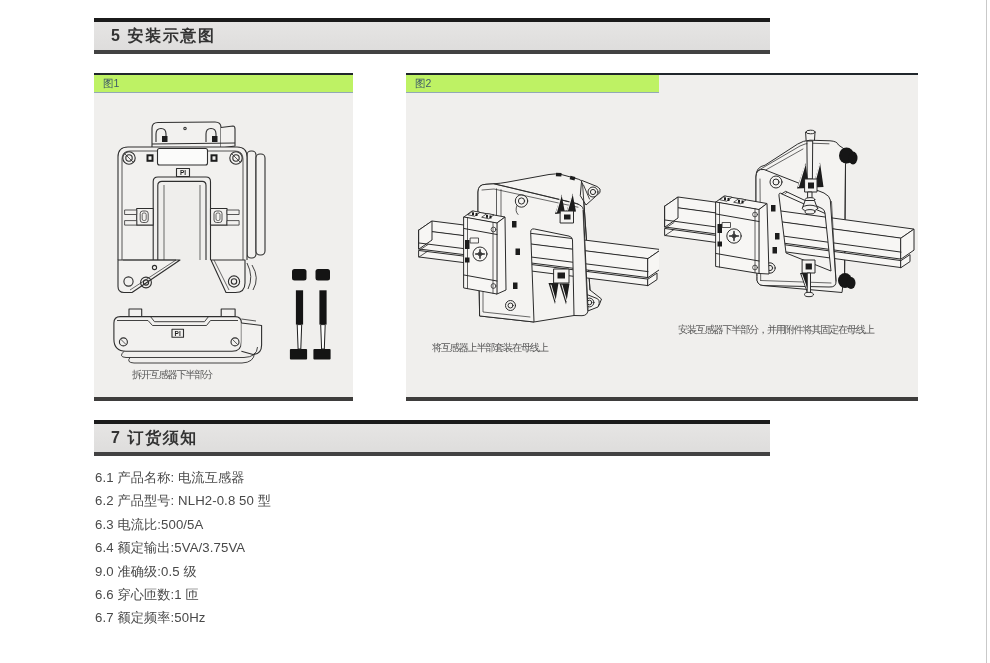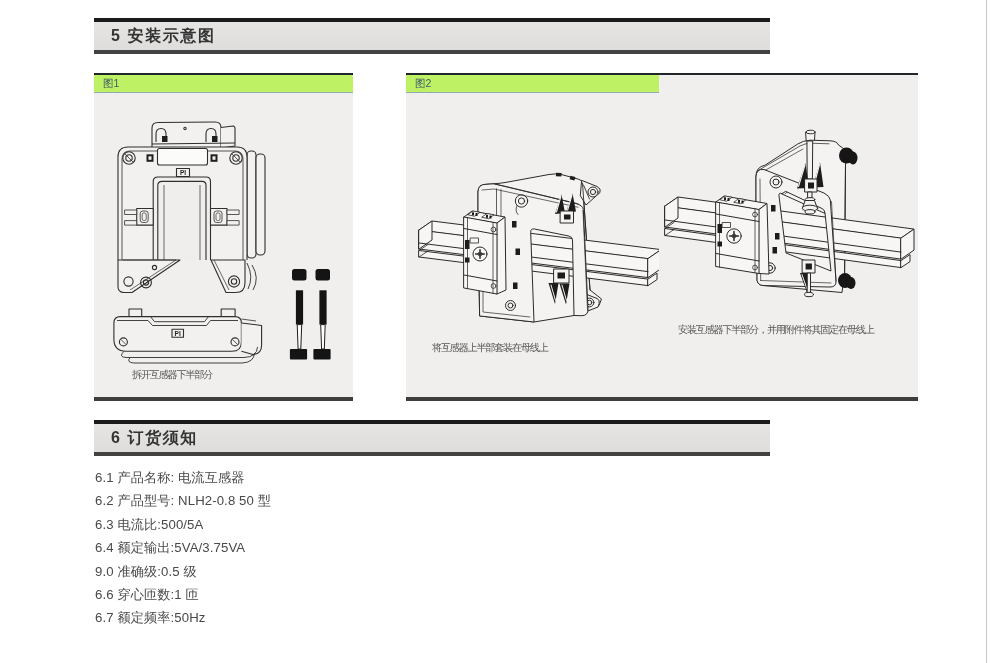--- a/index.html
+++ b/index.html
@@ -299,21 +299,21 @@
         <circle cx="96" cy="139.5" r="2.4" stroke-width="0.8"></circle>
         <circle cx="96" cy="192.5" r="2.4" stroke-width="0.8"></circle>
         <rect x="63.5" y="147.5" width="8" height="5" stroke-width="0.8" fill="#f7f6f4"></rect>
       </g>
     </svg>
     <div class="caption" style="left:19px;top:249px;">安装互感器下半部分，并用附件将其固定在母线上</div>
   </div>
 </div>
 
 <div class="sec-header" style="top:420px;">
-  <div class="t">6 订货须知</div>
+  <div class="t">7 订货须知</div>
 </div>
 
 <div class="orderlist">
   <div class="li">6.1 产品名称: 电流互感器</div>
   <div class="li">6.2 产品型号: NLH2-0.8 50 型</div>
   <div class="li">6.3 电流比:500/5A</div>
   <div class="li">6.4 额定输出:5VA/3.75VA</div>
   <div class="li">9.0 准确级:0.5 级</div>
   <div class="li">6.6 穿心匝数:1 匝</div>
   <div class="li">6.7 额定频率:50Hz</div>

